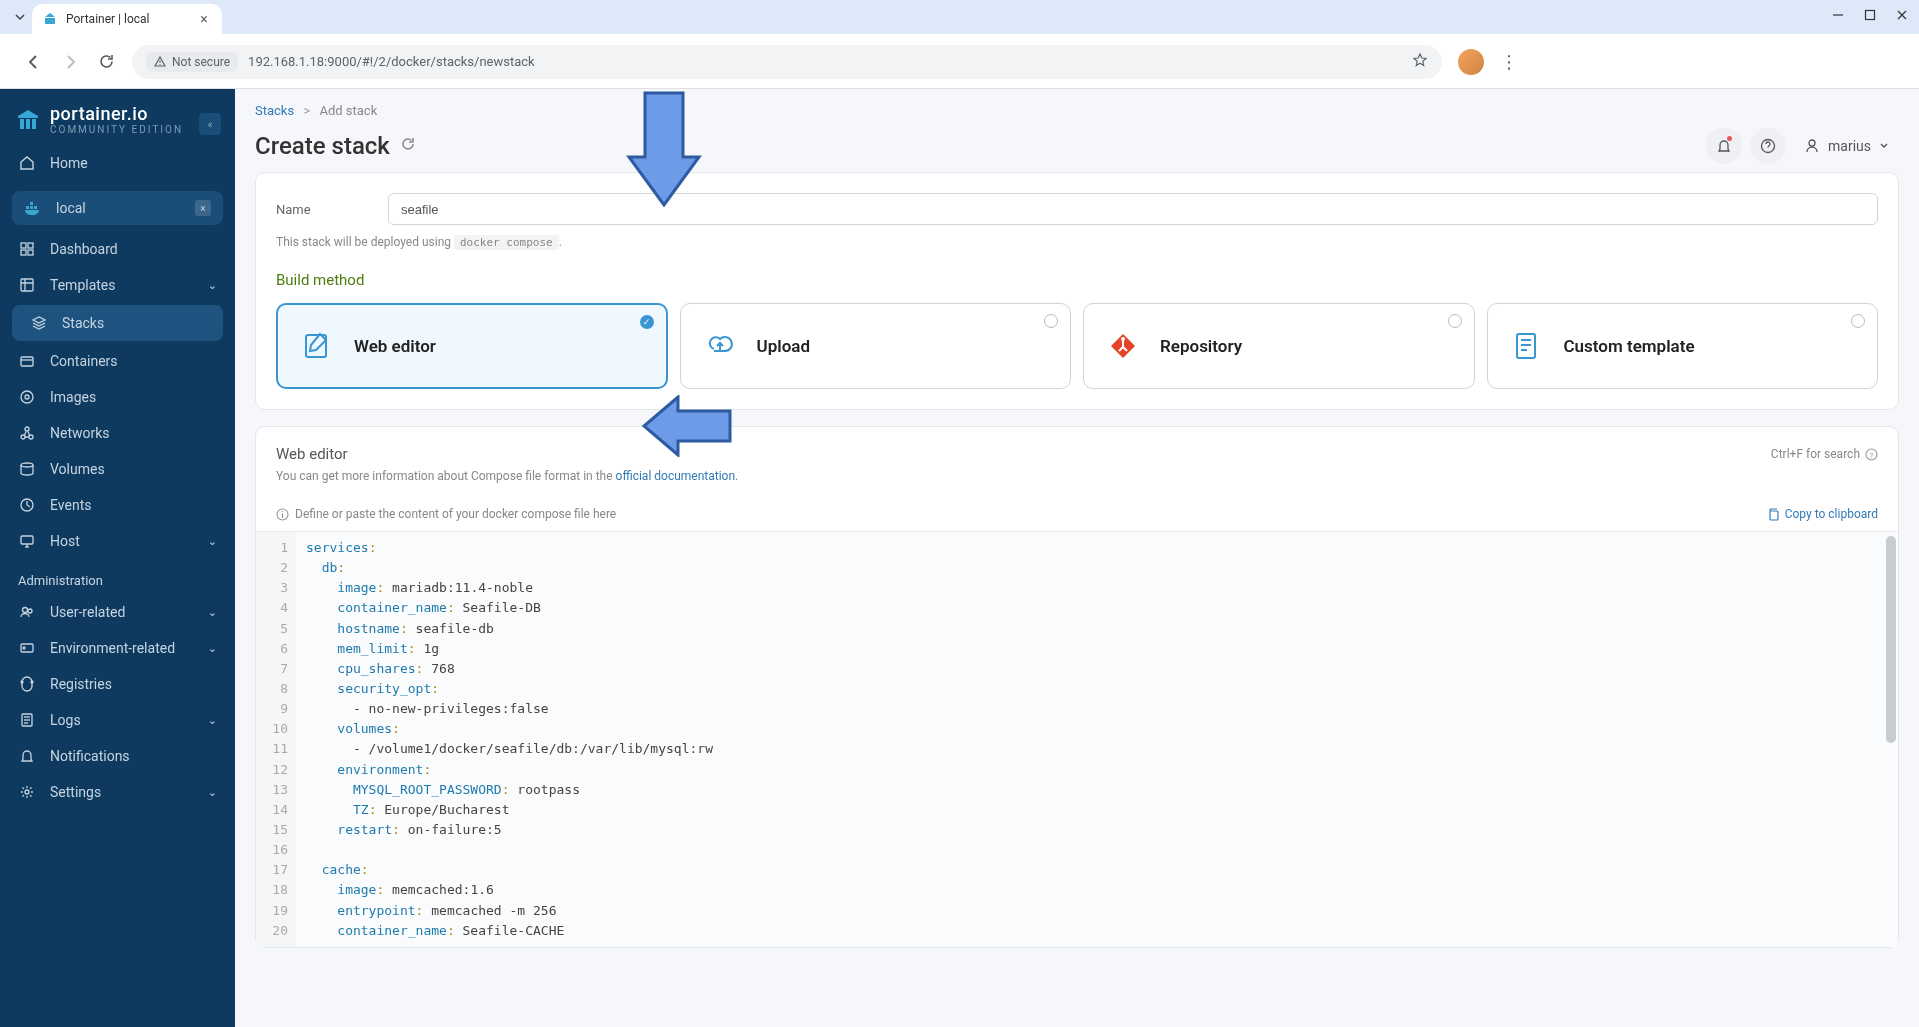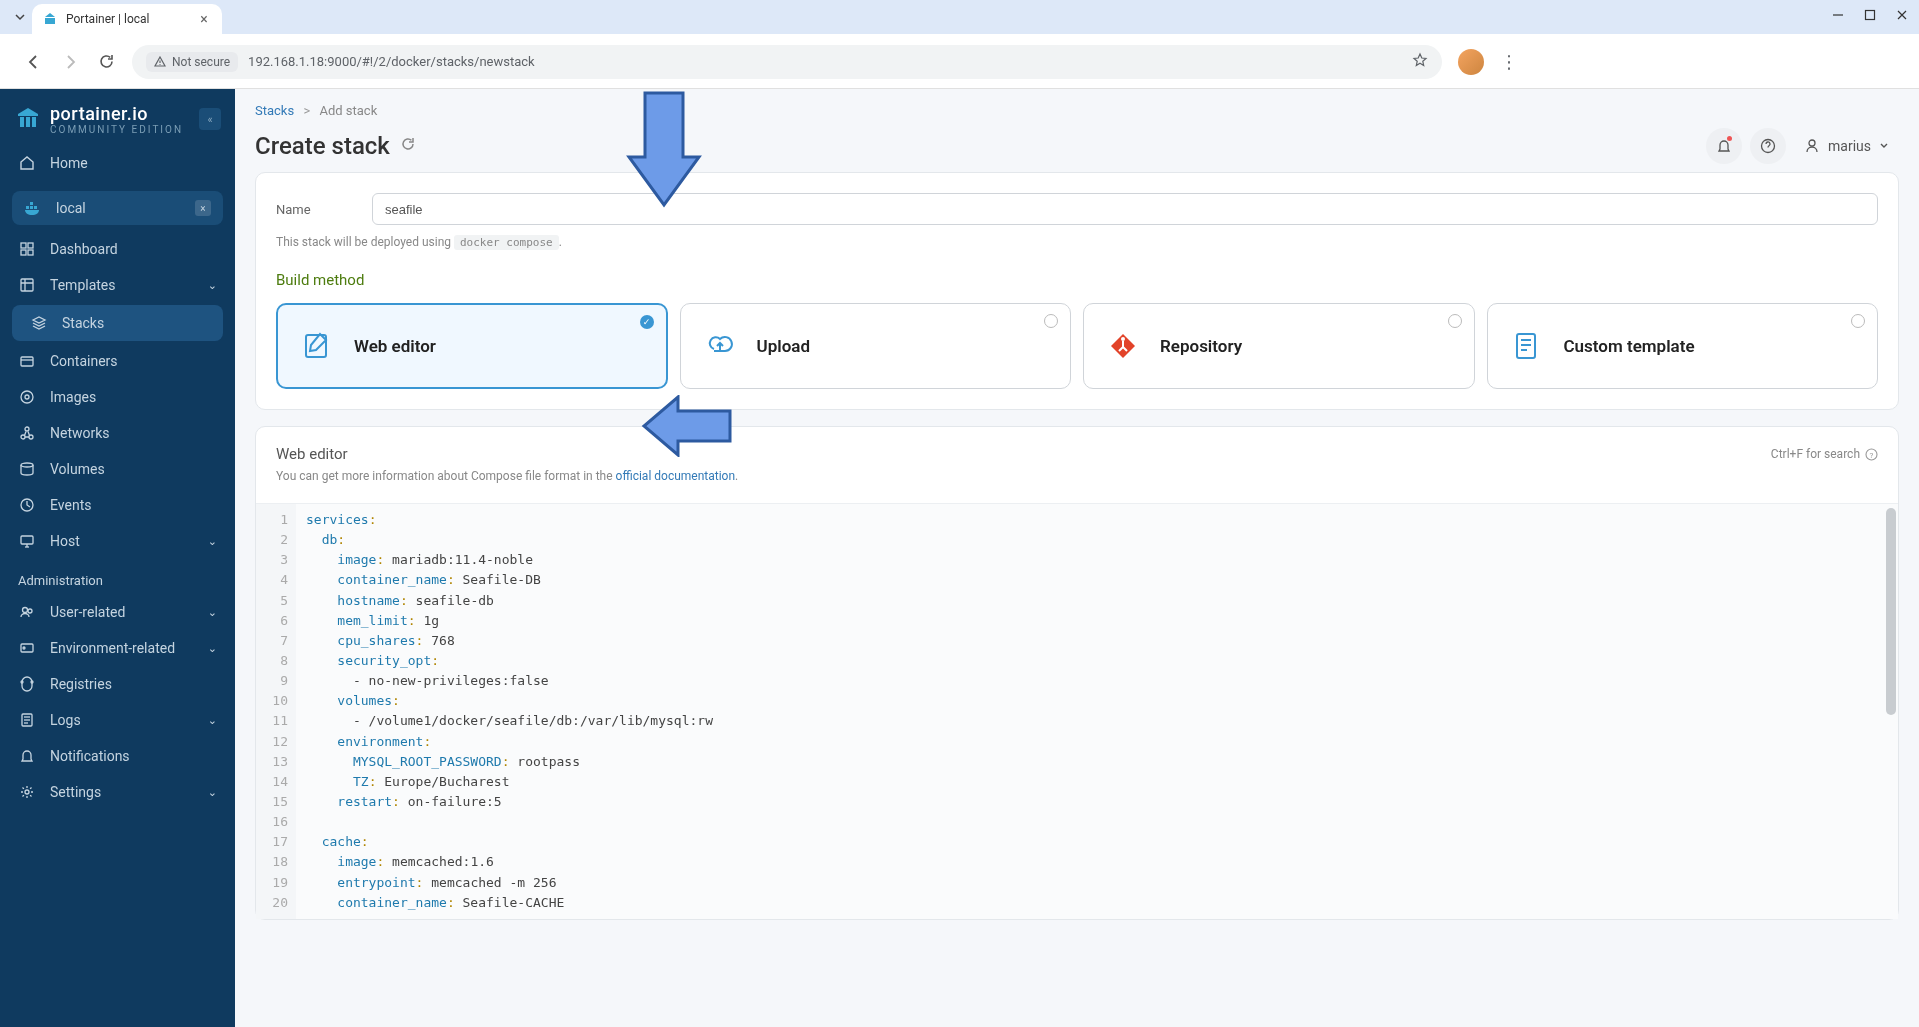--- a/index.html
+++ b/index.html
@@ -22,21 +22,21 @@
 .url-bar { flex: 1; max-width: 1310px; height: 34px; background: #f1f3f4; border-radius: 30px; display: flex; align-items: center; padding: 0 14px; gap: 10px; }
 .security-chip { display: flex; align-items: center; gap: 6px; font-size: 12px; color: #5f6368; background: #e8eaed; border-radius: 6px; padding: 3px 8px; }
 .url-text { font-size: 13px; color: #5f6368; }
 .star-btn { margin-left: auto; color: #5f6368; cursor: pointer; }
 .profile-btn { width: 26px; height: 26px; border-radius: 50%; background: linear-gradient(135deg, #f4a460, #cd853f); cursor: pointer; }
 .menu-dots { color: #5f6368; cursor: pointer; font-size: 18px; }
 
 
 .app { display: flex; height: calc(100vh - 89px); }
 .sidebar { width: 235px; background: #0f3a5f; color: #fff; overflow-y: auto; display: flex; flex-direction: column; }
-.logo-row { display: flex; align-items: center; padding: 14px 14px 10px; gap: 8px; }
+.logo-row { display: flex; align-items: flex-end; padding: 14px 14px 10px; gap: 8px; }
 .logo-icon { width: 28px; height: 28px; color: #38a7d3; }
 .logo-text { display: flex; flex-direction: column; }
 .logo-title { font-size: 18px; font-weight: 500; color: #fff; letter-spacing: 0.5px; }
 .logo-sub { font-size: 10px; color: #7a9db5; letter-spacing: 2px; }
 .collapse-btn { margin-left: auto; width: 22px; height: 22px; background: #1a4d77; border-radius: 4px; display: flex; align-items: center; justify-content: center; color: #88a8bf; font-size: 11px; cursor: pointer; }
 
 .nav-item { display: flex; align-items: center; padding: 9px 18px; gap: 14px; color: #c5d4e0; cursor: pointer; font-size: 14px; }
 .nav-item.env-header { background: #1a4d77; border-radius: 8px; margin: 10px 12px 6px; padding: 8px 12px; }
 .nav-item.active { background: #1e5380; border-radius: 8px; margin: 2px 12px; }
 .nav-item .nav-icon { width: 18px; height: 18px; display: flex; align-items: center; justify-content: center; flex-shrink: 0; }
@@ -54,21 +54,21 @@
 .title-bar { display: flex; align-items: center; gap: 10px; margin-bottom: 8px; }
 .page-title { font-size: 24px; font-weight: 500; color: #333; }
 .refresh-icon { color: #888; font-size: 16px; cursor: pointer; }
 .topbar-actions { margin-left: auto; display: flex; align-items: center; gap: 8px; }
 .icon-btn { width: 36px; height: 36px; border-radius: 50%; background: #eef0f3; display: flex; align-items: center; justify-content: center; color: #555; cursor: pointer; position: relative; }
 .icon-btn .dot { position: absolute; top: 8px; right: 10px; width: 5px; height: 5px; border-radius: 50%; background: #e55; }
 .user-chip { display: flex; align-items: center; gap: 8px; padding: 6px 10px; cursor: pointer; color: #555; }
 
 .panel { background: #fff; border: 1px solid #e3e7eb; border-radius: 10px; padding: 20px; margin-bottom: 16px; }
 
-.form-row { display: flex; align-items: center; gap: 16px; margin-bottom: 10px; }
+.form-row { display: flex; align-items: center; gap: 32px; margin-bottom: 10px; }
 .form-label { width: 80px; font-size: 13px; color: #666; }
 .form-input { flex: 1; height: 32px; border: 1px solid #d0d4d9; border-radius: 6px; padding: 0 12px; font-size: 13px; color: #555; }
 .help-text { font-size: 12px; color: #888; }
 .help-text code { background: #f1f3f4; padding: 1px 6px; border-radius: 3px; font-family: monospace; font-size: 11px; }
 
 .section-header { font-size: 15px; color: #4d7c0f; margin: 22px 0 14px; }
 
 .method-grid { display: grid; grid-template-columns: repeat(4, 1fr); gap: 12px; }
 .method-card { border: 1px solid #d0d4d9; border-radius: 10px; padding: 22px 20px; display: flex; align-items: center; gap: 18px; cursor: pointer; position: relative; background: #fff; }
 .method-card.selected { border: 2px solid #3996d3; background: #f0f8ff; }
@@ -479,20 +479,37 @@
             <svg width="13" height="13" viewBox="0 0 13 13">
                 <circle cx="6.5" cy="6.5" r="5.5" stroke="#999" stroke-width="1.1" fill="none"></circle>
                 <text x="6.5" y="9.5" text-anchor="middle" font-size="8" fill="#999">?</text>
               </svg>
           </span>
         </div>
         <div class="editor-desc">
           <span>You can get more information about Compose file format in the </span><a href="#">official documentation</a><span>.</span>
         </div>
 
+        <div class="editor-toolbar">
+          <span class="toolbar-info">
+            <svg width="13" height="13" viewBox="0 0 13 13">
+                <circle cx="6.5" cy="6.5" r="5.5" stroke="#999" stroke-width="1.1" fill="none"></circle>
+                <line x1="6.5" y1="5.5" x2="6.5" y2="10" stroke="#999" stroke-width="1.3"></line>
+                <circle cx="6.5" cy="3.5" r="0.7" fill="#999"></circle>
+              </svg>
+            <span>Define or paste the content of your docker compose file here</span>
+          </span>
+          <span class="copy-btn">
+            <svg width="13" height="13" viewBox="0 0 13 13">
+                <rect x="3" y="3" width="8" height="9" stroke="#337ab7" stroke-width="1.2" fill="none" rx="1"></rect>
+                <path d="M3 3V2a1 1 0 011-1h6" stroke="#337ab7" stroke-width="1.2" fill="none"></path>
+              </svg>
+            <span>Copy to clipboard</span>
+          </span>
+        </div>
 
         <div class="code-editor">
           <div class="gutter" id="gutter">
               <div>1</div>
               <div>2</div>
               <div>3</div>
               <div>4</div>
               <div>5</div>
               <div>6</div>
               <div>7</div>

